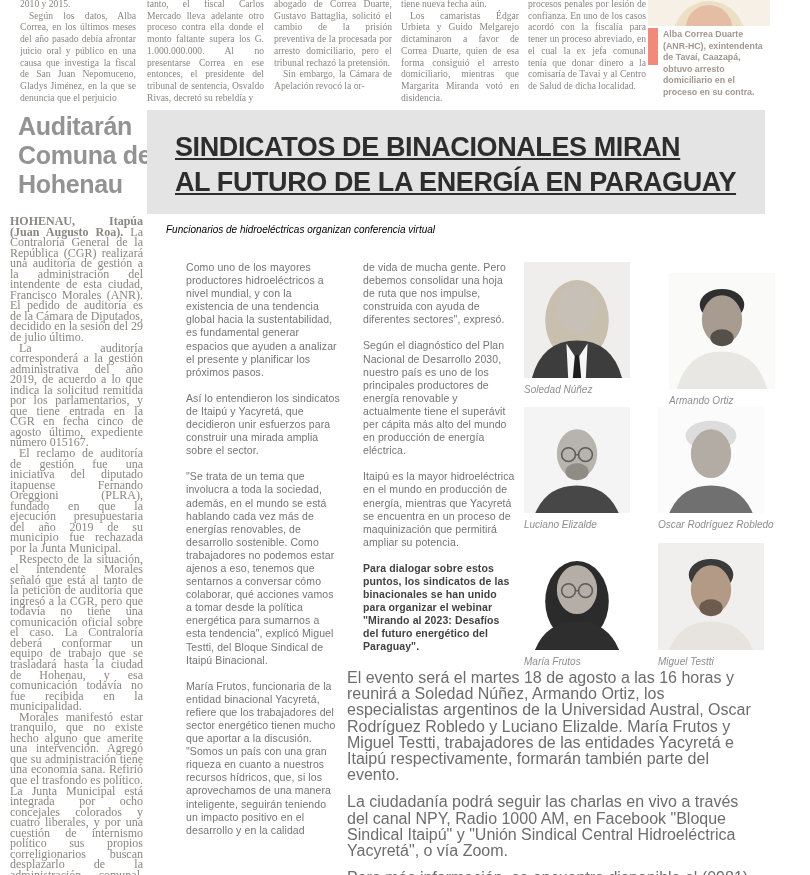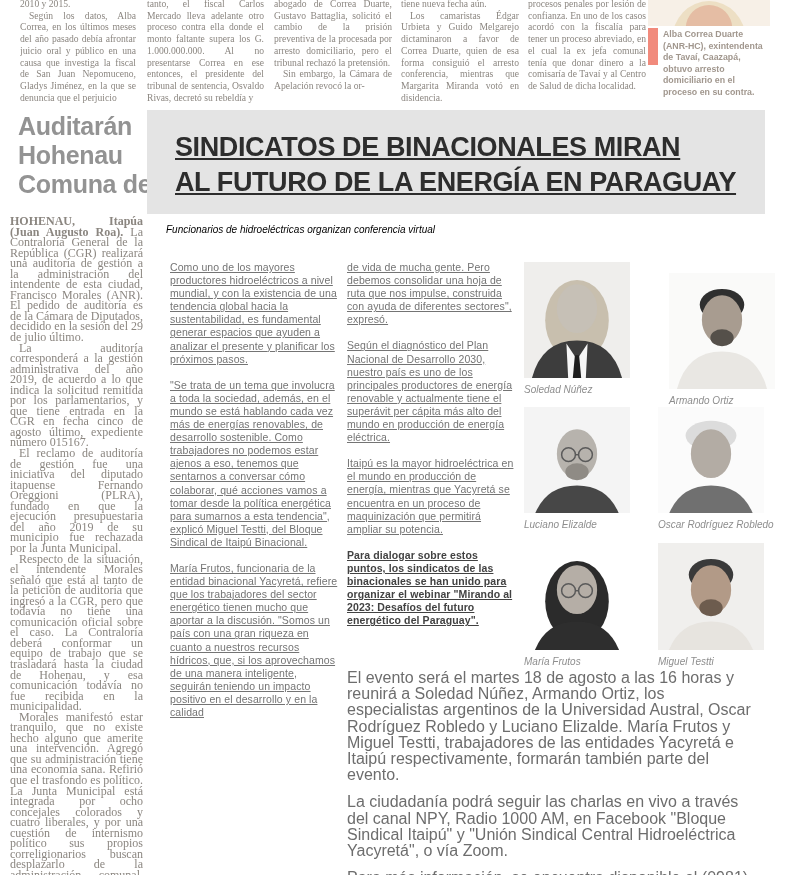--- a/index.html
+++ b/index.html
@@ -20,21 +20,21 @@
   .sb-body p{margin:0;}
   .sb-body p + p{text-indent:9px;}
   
   .hbox{left:147px;top:110px;width:618px;height:104px;background:#e4e4e4;}
   .hline{position:absolute;left:28px;top:20px;font-size:27px;line-height:35px;font-weight:bold;
          color:#2d2d2d;letter-spacing:-0.4px;white-space:nowrap;}
   .hline span{display:block;text-decoration:underline;}
   .subhead{left:166px;top:224px;font-size:10px;font-weight:normal;font-style:italic;color:#000000;
            white-space:nowrap;}
   .bodycol{top:261px;width:170px;font-size:10.5px;line-height:13.1px;color:#747474;letter-spacing:0.1px;}
-  .bodycol p{margin:0 0 13px 0;text-decoration:underline;}
+  .bodycol p{margin:0 0 13px 16px;}
   .bold-para{color:#424242;font-weight:bold;}
   .bottom-block{left:347px;top:670px;width:405px;font-size:16px;line-height:16.2px;color:#6d6d6d;}
   .bottom-block p{margin:0 0 11px 0;}
   
   .pcell{width:125px;}
   .pimg{width:106px;overflow:hidden;}
   .pimg svg{display:block;width:100%;height:100%;}
   .pcap{margin-top:6px;font-size:10px;font-style:italic;color:#8e8e8e;white-space:nowrap;}
   
   .alba{left:648px;top:0;width:122px;height:26px;overflow:hidden;}
@@ -53,43 +53,43 @@
   </div>
   <div class="abs serif topcol" style="left:147px;width:117px">
     <p>tanto, el fiscal Carlos Mercado lleva adelante otro proceso contra ella donde el monto faltante supera los G. 1.000.000.000. Al no presentarse Correa en ese entonces, el presidente del tribunal de sentencia, Osvaldo Rivas, decretó su rebeldía y</p>
   </div>
   <div class="abs serif topcol" style="left:274px;width:118px">
     <p>abogado de Correa Duarte, Gustavo Battaglia, solicitó el cambio de la prisión preventiva de la procesada por arresto domiciliario, pero el tribunal rechazó la pretensión.</p>
     <p class="ind">Sin embargo, la Cámara de Apelación revocó la or-</p>
   </div>
   <div class="abs serif topcol" style="left:401px;width:118px">
     <p>tiene nueva fecha aún.</p>
-    <p class="ind">Los camaristas Édgar Urbieta y Guido Melgarejo dictaminaron a favor de Correa Duarte, quien de esa forma consiguió el arresto conferencia, mientras que Margarita Miranda votó en disidencia.</p>
+    <p class="ind">Los camaristas Édgar Urbieta y Guido Melgarejo dictaminaron a favor de Correa Duarte, quien de esa forma consiguió el arresto domiciliario, mientras que Margarita Miranda votó en disidencia.</p>
   </div>
   <div class="abs serif topcol" style="left:528px;width:118px">
     <p>procesos penales por lesión de confianza. En uno de los casos acordó con la fiscalía para tener un proceso abreviado, en el cual la ex jefa comunal tenía que donar dinero a la comisaría de Tavaí y al Centro de Salud de dicha localidad.</p>
   </div>
 
   <div class="abs alba">
       <svg viewBox="0 16 100 26" preserveAspectRatio="none" xmlns="http://www.w3.org/2000/svg">
         <rect width="100" height="115" fill="#f7f0e7"></rect>
         <ellipse cx="50" cy="55" rx="30" ry="38" fill="#eddfc4"></ellipse>
         <ellipse cx="50" cy="44" rx="19" ry="23" fill="#e5bda4"></ellipse>
         <path d="M6 116 Q14 74 50 74 Q86 74 94 116 Z" fill="#6e635b"></path>
       </svg>
     </div>
   <div class="abs marker"></div>
   <div class="abs albacap">Alba Correa Duarte (ANR-HC), exintendenta de Tavaí, Caazapá, obtuvo arresto domiciliario en el proceso en su contra.</div>
 </section>
 
 <section>
   <h2 class="abs sb-head" style="margin:8px;">
     <span>Auditarán</span>
+    <span>Comuna de</span>
     <span>Hohenau</span>
-    <span>Comuna de</span>
   </h2>
   <div class="abs serif sb-body">
     <p><b>HOHENAU, Itapúa (Juan Augusto Roa).</b><span> La Contraloría General de la República (CGR) realizará una auditoría de gestión a la administración del intendente de esta ciudad, Francisco Morales (ANR). El pedido de auditoría es de la Cámara de Diputados, decidido en la sesión del 29 de julio último.</span></p>
     <p>La auditoría corresponderá a la gestión administrativa del año 2019, de acuerdo a lo que indica la solicitud remitida por los parlamentarios, y que tiene entrada en la CGR en fecha cinco de agosto último, expediente número 015167.</p>
     <p>El reclamo de auditoría de gestión fue una iniciativa del diputado itapuense Fernando Oreggioni (PLRA), fundado en que la ejecución presupuestaria del año 2019 de su municipio fue rechazada por la Junta Municipal.</p>
     <p>Respecto de la situación, el intendente Morales señaló que está al tanto de la petición de auditoría que ingresó a la CGR, pero que todavía no tiene una comunicación oficial sobre el caso. La Contraloría deberá conformar un equipo de trabajo que se trasladará hasta la ciudad de Hohenau, y esa comunicación todavía no fue recibida en la municipalidad.</p>
     <p>Morales manifestó estar tranquilo, que no existe hecho alguno que amerite una intervención. Agregó que su administración tiene una economía sana. Refirió que el trasfondo es político. La Junta Municipal está integrada por ocho concejales colorados y cuatro liberales, y por una cuestión de internismo político sus propios correligionarios buscan desplazarlo de la administración comunal, argumentó, y que a eso obedeció el rechazo a su ejecución presupuestaria del 2019.</p>
   </div>
 </section>
 
@@ -97,20 +97,21 @@
   <div class="abs hbox">
     <h1 class="hline" style="margin:0;">
       <span>SINDICATOS DE BINACIONALES MIRAN</span>
       <span>AL FUTURO DE LA ENERGÍA EN PARAGUAY</span>
     </h1>
   </div>
   <div class="abs subhead">Funcionarios de hidroeléctricas organizan conferencia virtual</div>
 
   <div class="abs bodycol" style="left:170px">
     <p>Como uno de los mayores productores hidroeléctricos a nivel mundial, y con la existencia de una tendencia global hacia la sustentabilidad, es fundamental generar espacios que ayuden a analizar el presente y planificar los próximos pasos.</p>
+    <p>Así lo entendieron los sindicatos de Itaipú y Yacyretá, que decidieron unir esfuerzos para construir una mirada amplia sobre el sector.</p>
     <p>"Se trata de un tema que involucra a toda la sociedad, además, en el mundo se está hablando cada vez más de energías renovables, de desarrollo sostenible. Como trabajadores no podemos estar ajenos a eso, tenemos que sentarnos a conversar cómo colaborar, qué acciones vamos a tomar desde la política energética para sumarnos a esta tendencia", explicó Miguel Testti, del Bloque Sindical de Itaipú Binacional.</p>
     <p>María Frutos, funcionaria de la entidad binacional Yacyretá, refiere que los trabajadores del sector energético tienen mucho que aportar a la discusión. "Somos un país con una gran riqueza en cuanto a nuestros recursos hídricos, que, si los aprovechamos de una manera inteligente, seguirán teniendo un impacto positivo en el desarrollo y en la calidad</p>
   </div>
 
   <div class="abs bodycol" style="left:347px">
     <p>de vida de mucha gente. Pero debemos consolidar una hoja de ruta que nos impulse, construida con ayuda de diferentes sectores", expresó.</p>
     <p>Según el diagnóstico del Plan Nacional de Desarrollo 2030, nuestro país es uno de los principales productores de energía renovable y actualmente tiene el superávit per cápita más alto del mundo en producción de energía eléctrica.</p>
     <p>Itaipú es la mayor hidroeléctrica en el mundo en producción de energía, mientras que Yacyretá se encuentra en un proceso de maquinización que permitirá ampliar su potencia.</p>
     <p class="bold-para">Para dialogar sobre estos puntos, los sindicatos de las binacionales se han unido para organizar el webinar "Mirando al 2023: Desafíos del futuro energético del Paraguay".</p>
   </div>

